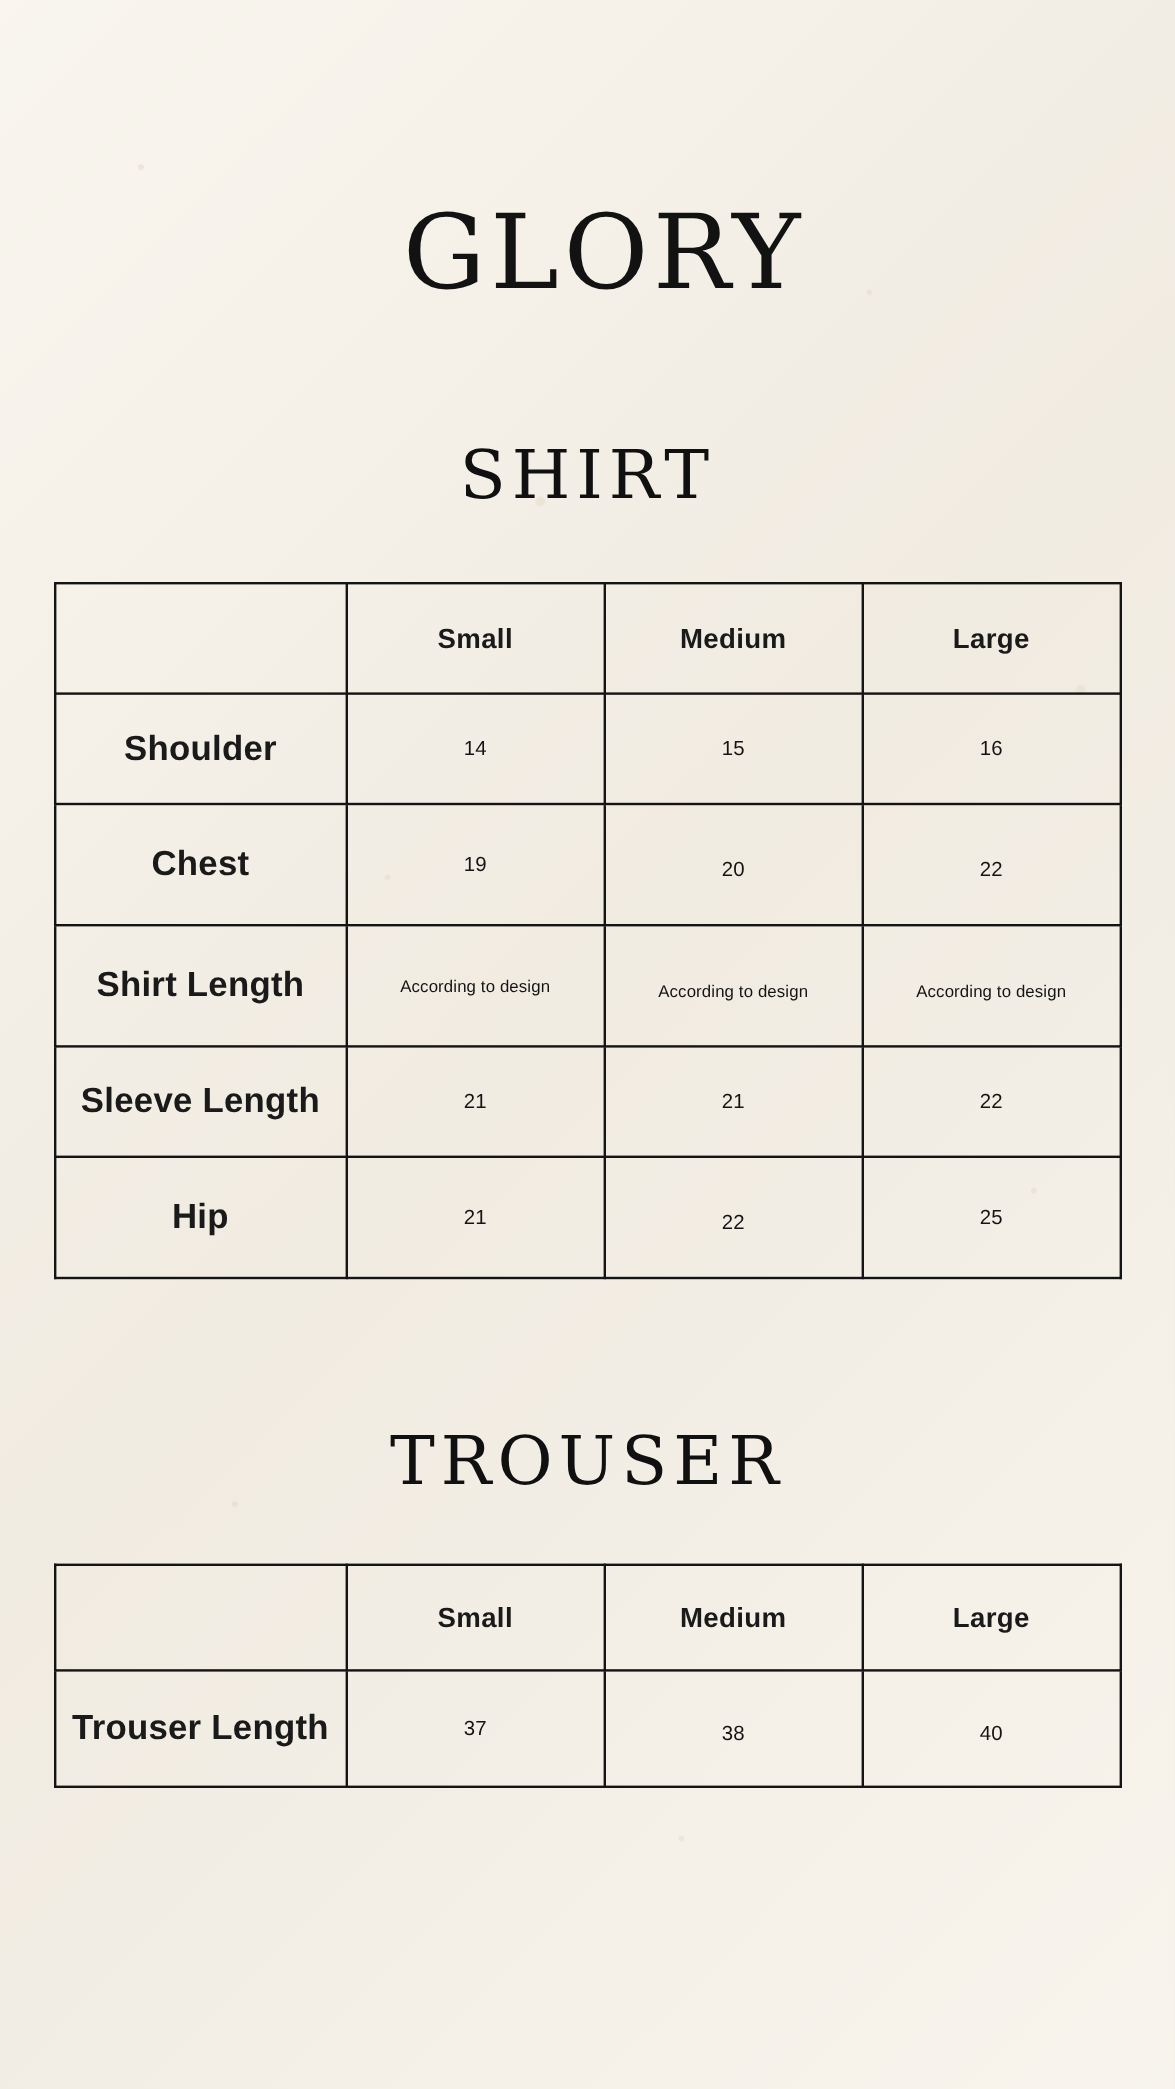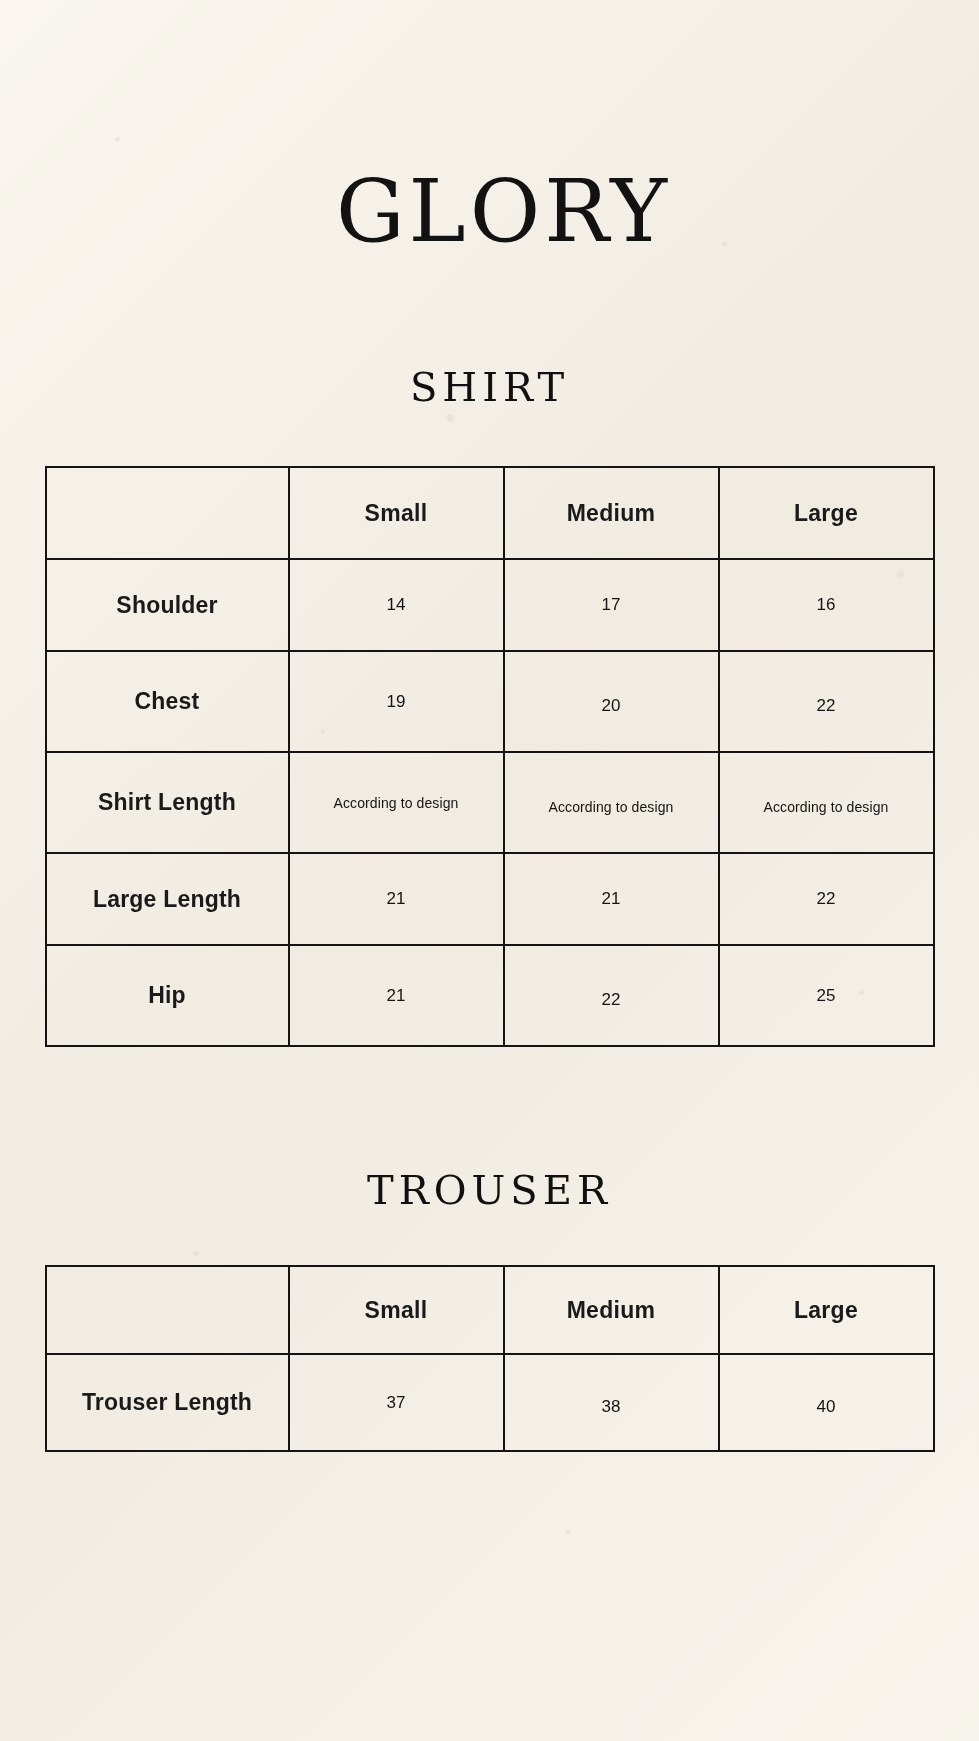--- a/index.html
+++ b/index.html
@@ -52,21 +52,21 @@
     text-align: center;
     font-size: 38px;
     margin-top: 44px;
     color: #1d1d1d;
     font-family: "Liberation Sans", sans-serif;
     letter-spacing: 0.2px;
   }
   .section-title {
     text-align: center;
     font-family: "DejaVu Serif", "Liberation Serif", serif;
-    font-size: 40px;
+    font-size: 56px;
     letter-spacing: 5px;
     color: #101010;
   }
   .section-title.shirt { margin-top: 110px; }
   .section-title.trouser { margin-top: 120px; }
 
   table.size-table {
     border-collapse: collapse;
     margin: 0 auto;
     background: transparent;
@@ -92,21 +92,21 @@
   .shirt-table th, .shirt-table td { height: 88px; }
   .trouser-table th, .trouser-table td { height: 84px; }
 
   th.col-head {
     font-size: 23px;
     font-weight: bold;
     letter-spacing: 0.3px;
   }
   th.corner { border: 2px solid #141414; }
   td.row-head {
-    font-size: 23px;
+    font-size: 29px;
     font-weight: bold;
     letter-spacing: 0.2px;
   }
   td.value {
     font-size: 17px;
     font-weight: normal;
     color: #141414;
   }
   td.value.note {
     font-size: 14px;
@@ -138,37 +138,37 @@
         <th class="corner"></th>
         <th class="col-head">Small</th>
         <th class="col-head">Medium</th>
         <th class="col-head">Large</th>
       </tr>
     </thead>
     <tbody>
       <tr>
         <td class="row-head">Shoulder</td>
         <td class="value">14</td>
-        <td class="value">17</td>
+        <td class="value">15</td>
         <td class="value">16</td>
       </tr>
       <tr>
         <td class="row-head">Chest</td>
         <td class="value">19</td>
         <td class="value lo">20</td>
         <td class="value lo">22</td>
       </tr>
       <tr>
         <td class="row-head">Shirt Length</td>
         <td class="value note">According to design</td>
         <td class="value note lo">According to design</td>
         <td class="value note lo">According to design</td>
       </tr>
       <tr>
-        <td class="row-head">Large Length</td>
+        <td class="row-head">Sleeve Length</td>
         <td class="value">21</td>
         <td class="value">21</td>
         <td class="value">22</td>
       </tr>
       <tr>
         <td class="row-head">Hip</td>
         <td class="value">21</td>
         <td class="value lo">22</td>
         <td class="value">25</td>
       </tr>

